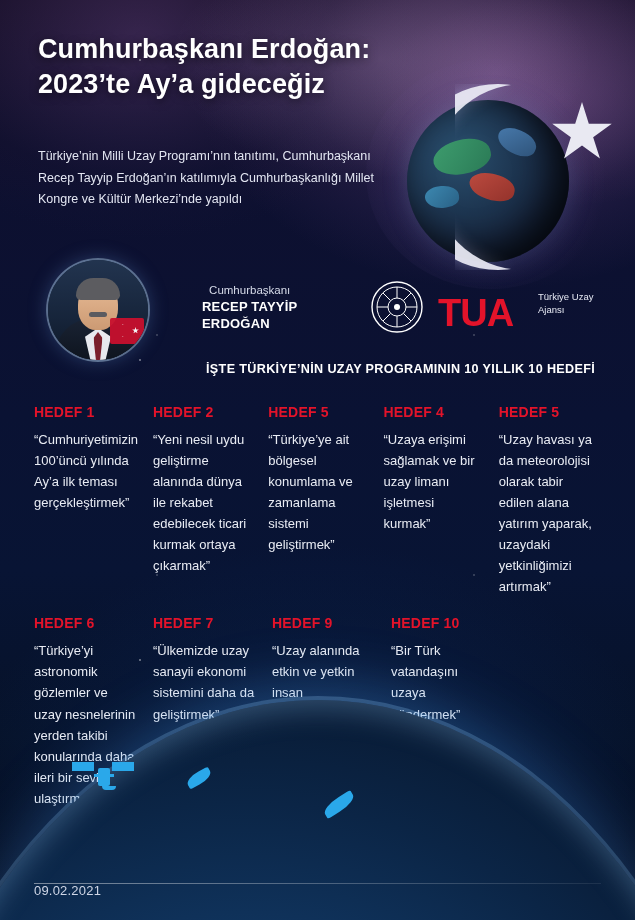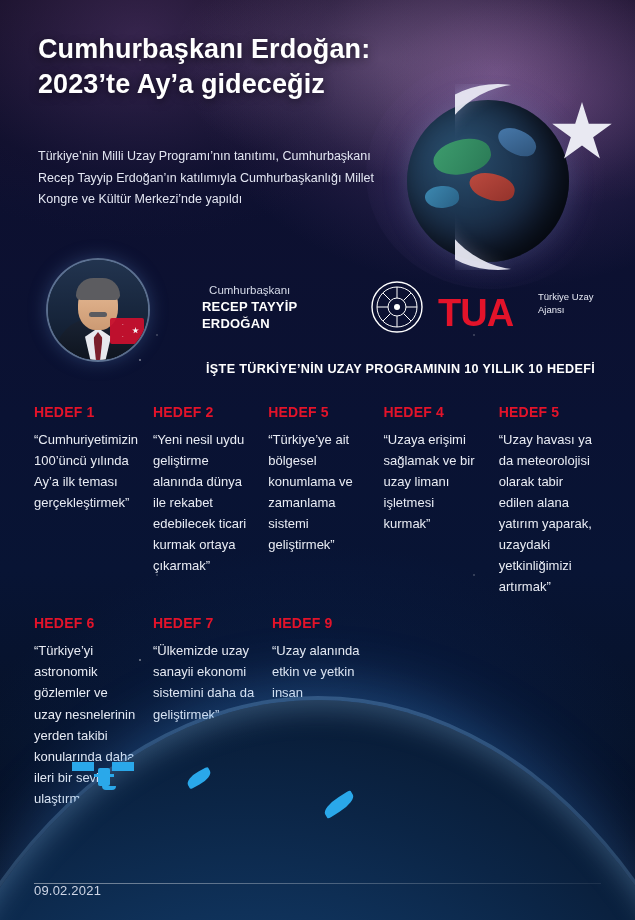--- a/index.html
+++ b/index.html
@@ -334,20 +334,24 @@
         <div class="goal-text">“Türkiye’yi astronomik gözlemler ve uzay nesnelerinin yerden takibi konularında daha ileri bir seviyeye ulaştırmak”</div>
       </div>
       <div class="goal">
         <div class="goal-head">HEDEF 7</div>
         <div class="goal-text">“Ülkemizde uzay sanayii ekonomi sistemini daha da geliştirmek”</div>
       </div>
       <div class="goal">
         <div class="goal-head">HEDEF 9</div>
         <div class="goal-text">“Uzay alanında etkin ve yetkin insan kaynağımızı geliştirmek”</div>
       </div>
+      <div class="goal">
+        <div class="goal-head">HEDEF 10</div>
+        <div class="goal-text">“Bir Türk vatandaşını uzaya göndermek”</div>
+      </div>
     </div>
   </div>
 
   <div class="earth">
     
     
     
   </div>
   <div class="earth-rim"></div>
 

